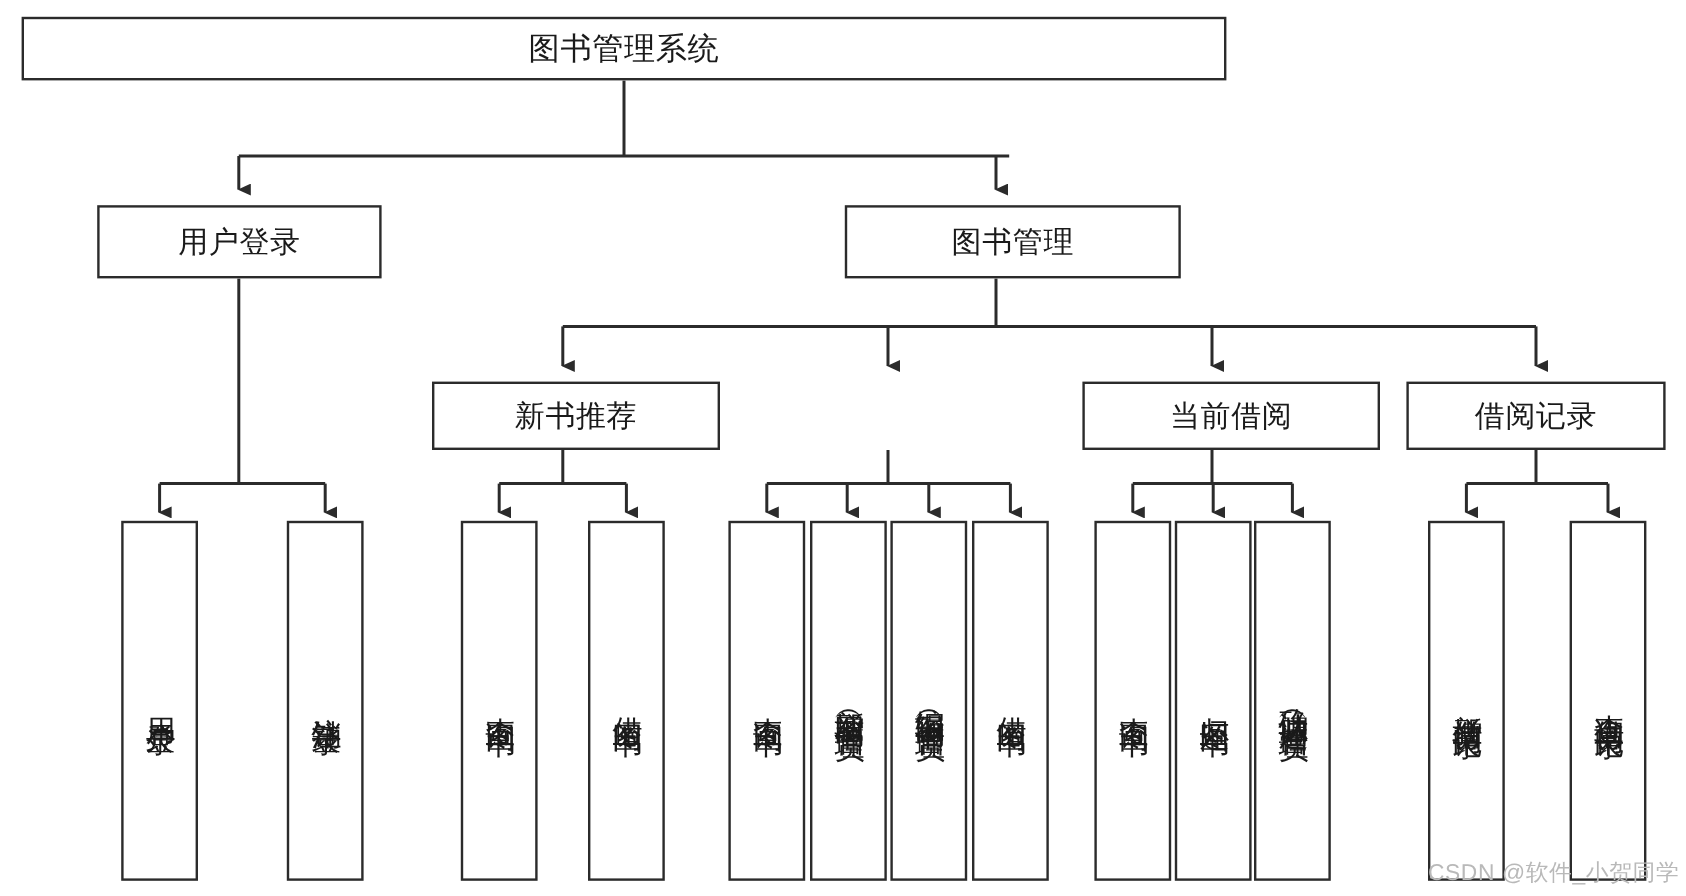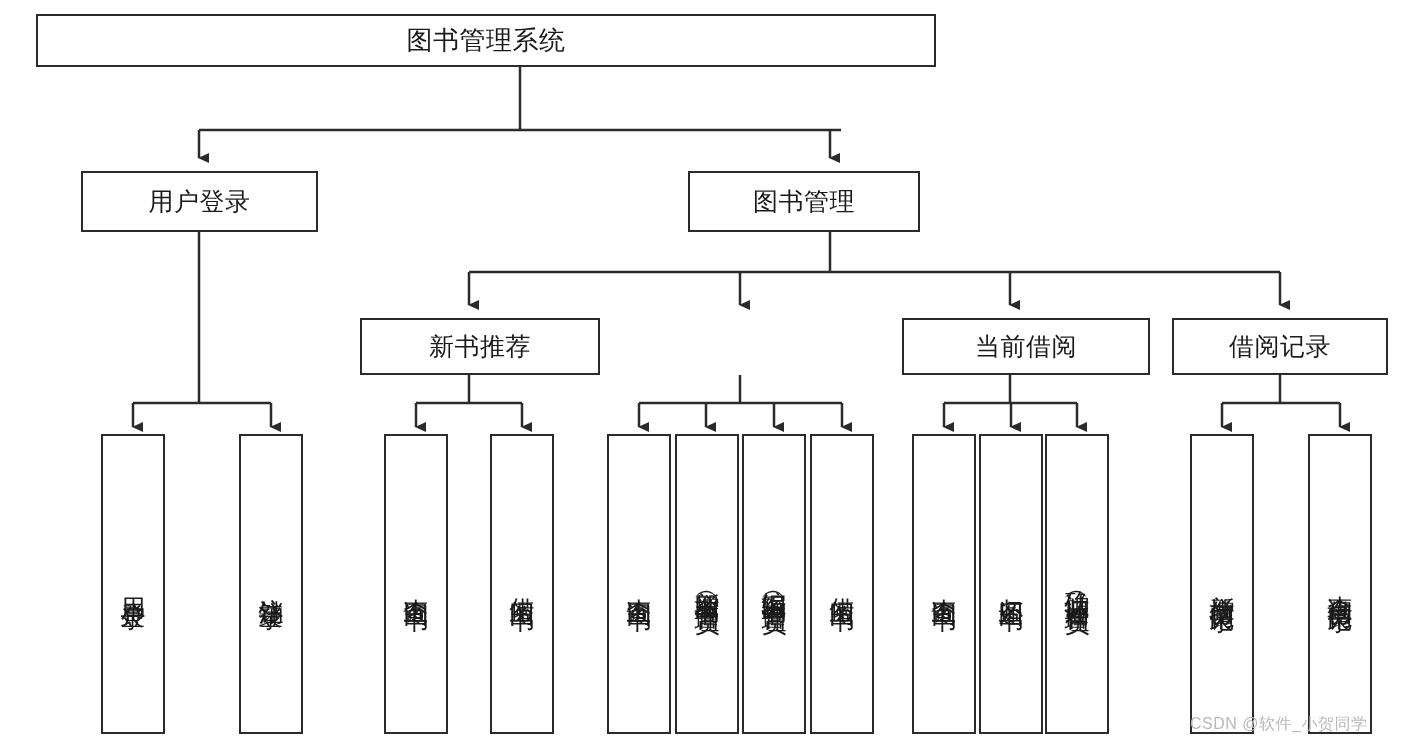--- a/index.html
+++ b/index.html
@@ -53,21 +53,21 @@
     writing-mode: vertical-rl;
     text-orientation: upright;
     font-size: 25px;
     line-height: 1.08;
     letter-spacing: 3px;
     white-space: nowrap;
     display: block;
   }
   .watermark {
     position: absolute;
-    font-size: 16px;
+    font-size: 19px;
     color: #b9b9b9;
     white-space: nowrap;
     letter-spacing: 0.5px;
     pointer-events: none;
   }
 </style>
 </head>
 <body>
 
 <div id="diagram-root">
@@ -115,28 +115,28 @@
       <path d="M1011,403 L1011,427" marker-end="url(#arrow)"></path>
       <path d="M1077,403 L1077,427" marker-end="url(#arrow)"></path>
 
       <path d="M1280,375 L1280,403"></path>
       <path d="M1222,403 L1340,403"></path>
       <path d="M1222,403 L1222,427" marker-end="url(#arrow)"></path>
       <path d="M1340,403 L1340,427" marker-end="url(#arrow)"></path>
     </g>
   </svg>
 
-  <div class="node horiz root" style="left:36px; top:14px; width:900px; height:53px;">
+  <div class="node horiz root" style="left:18px; top:14px; width:1004px; height:53px;">
     <span>图书管理系统</span>
   </div>
 
   <div class="node horiz" style="left:81px; top:171px; width:237px; height:61px;">
     <span>用户登录</span>
   </div>
-  <div class="node horiz" style="left:688px; top:171px; width:232px; height:61px;">
+  <div class="node horiz" style="left:704px; top:171px; width:280px; height:61px;">
     <span>图书管理</span>
   </div>
 
   <div class="node horiz" style="left:360px; top:318px; width:240px; height:57px;">
     <span>新书推荐</span>
   </div>
   <div class="node horiz" style="left:902px; top:318px; width:248px; height:57px;">
     <span>当前借阅</span>
   </div>
   <div class="node horiz" style="left:1172px; top:318px; width:216px; height:57px;">

